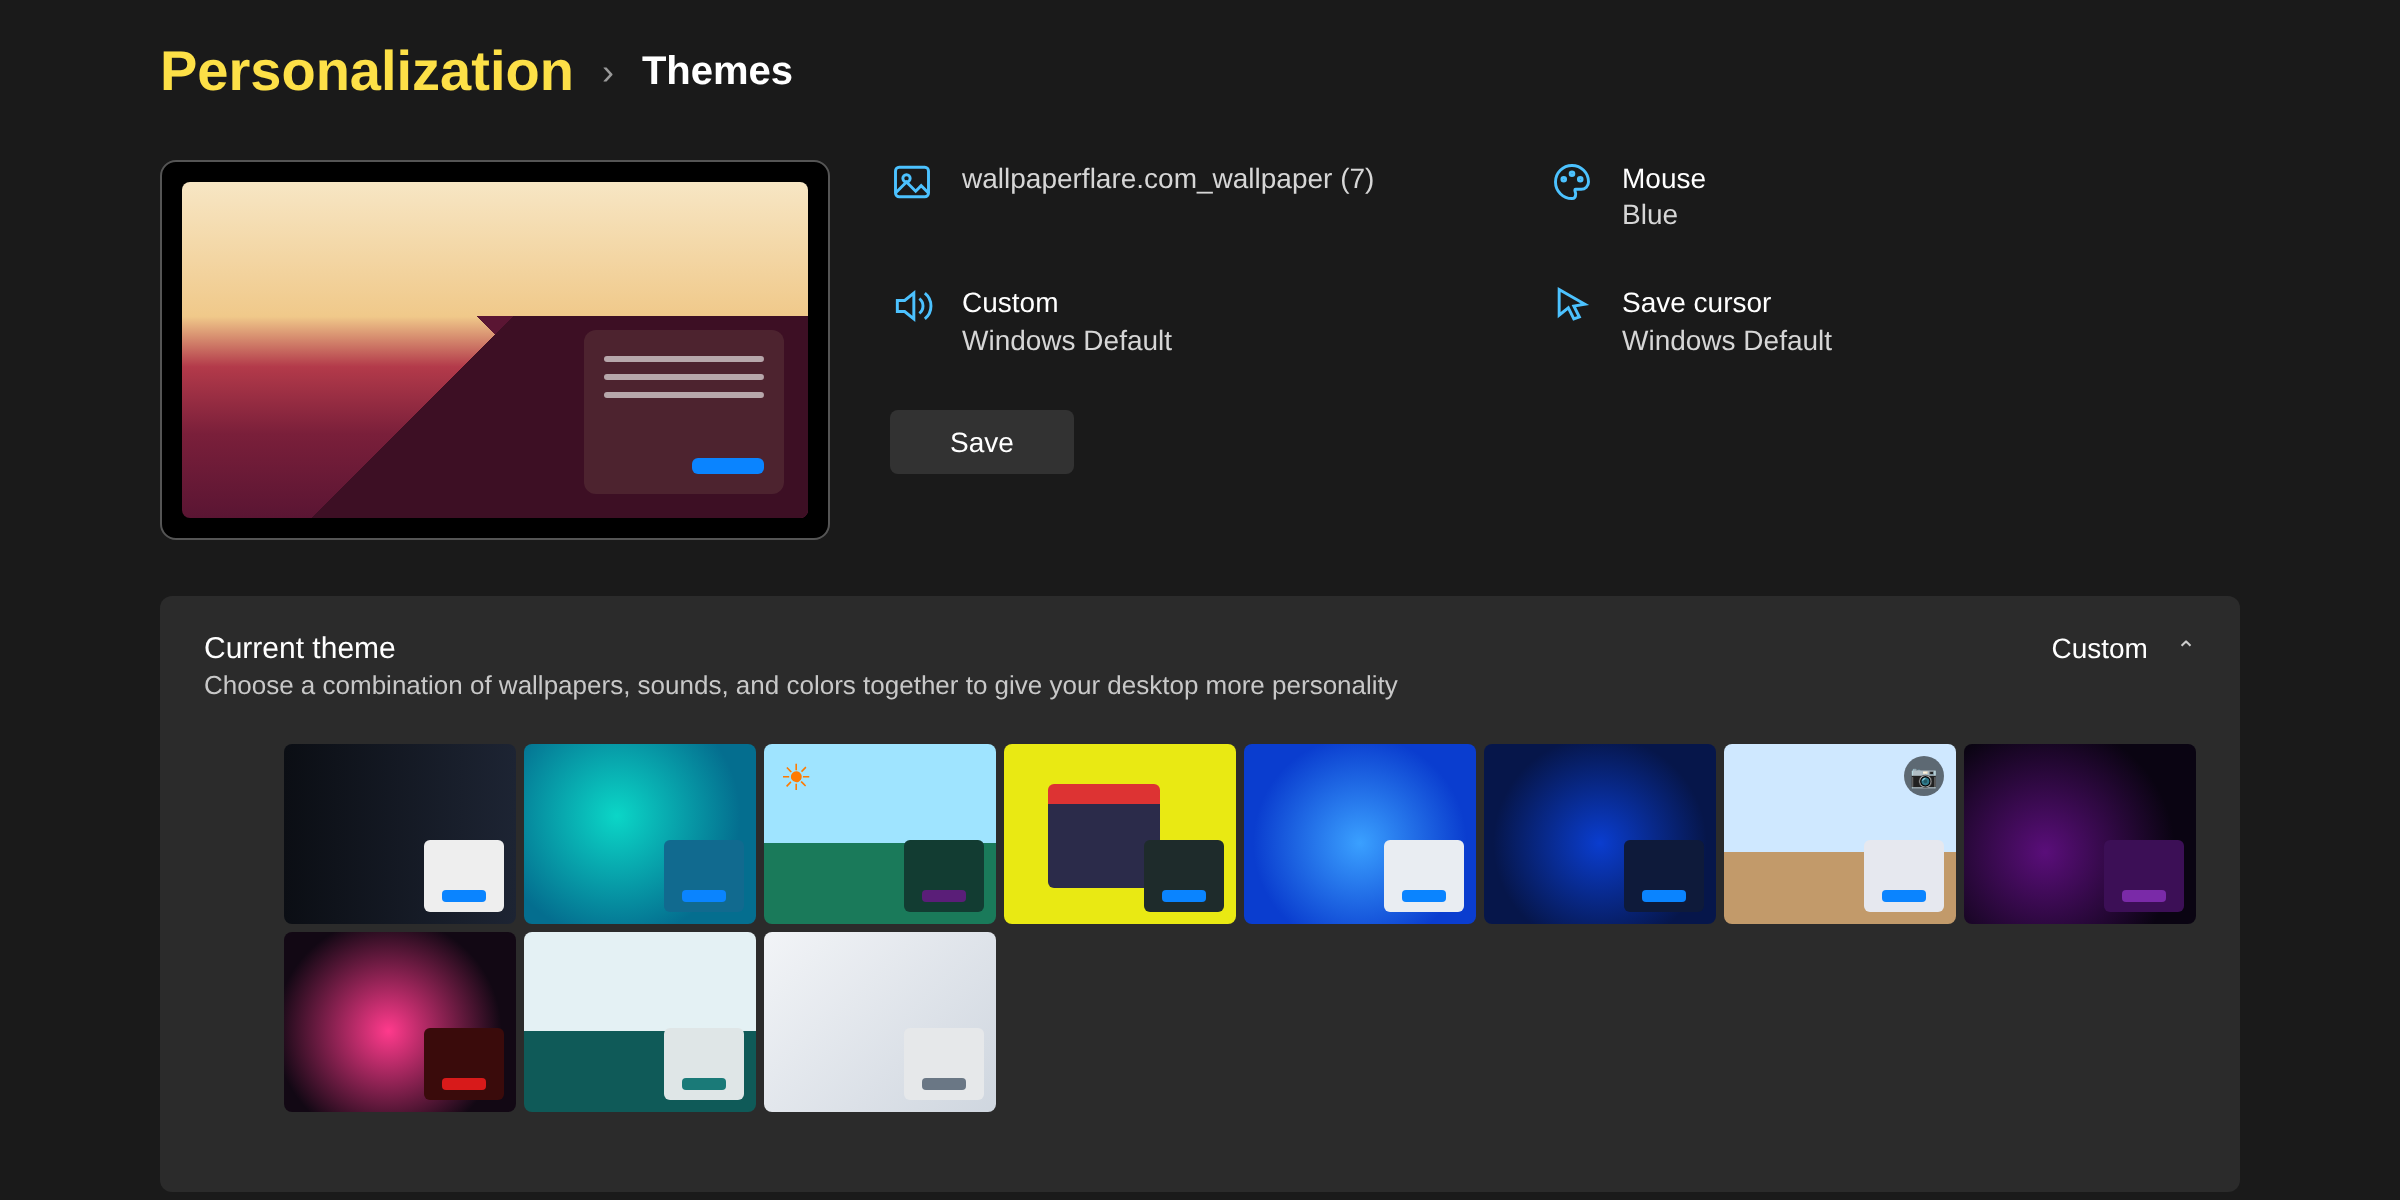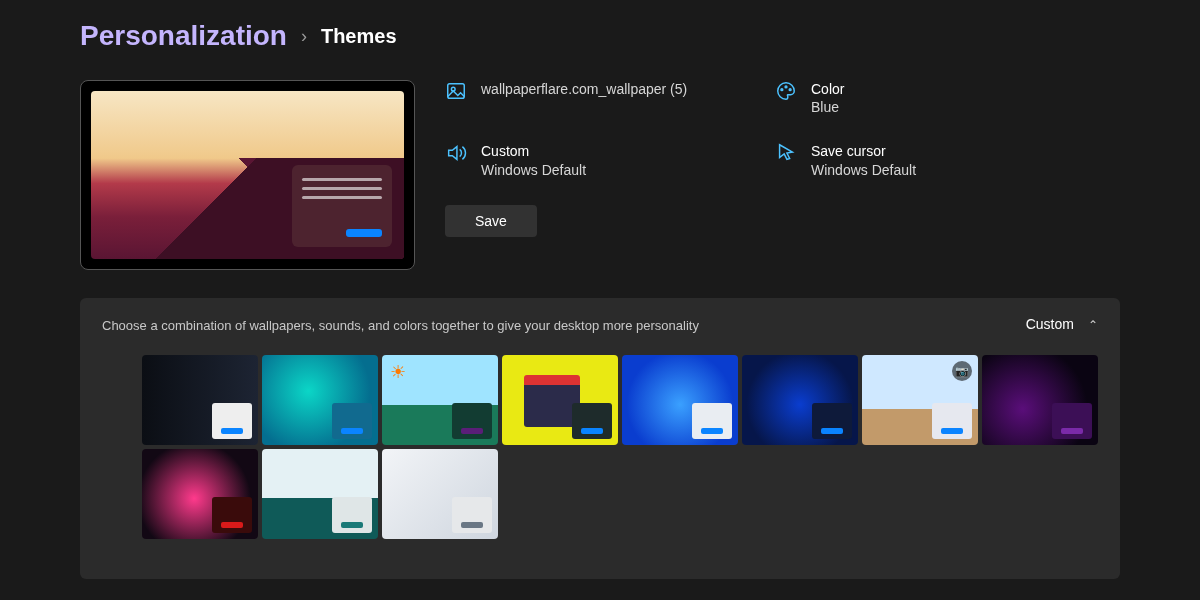--- a/index.html
+++ b/index.html
@@ -13,21 +13,21 @@
     padding: 20px 80px;
   }
 
   
   .breadcrumb {
     display: flex;
     align-items: center;
     gap: 14px;
     margin-bottom: 28px;
   }
-  .breadcrumb .parent { font-size: 28px; font-weight: 600; color: #c4b5fd; }
+  .breadcrumb .parent { font-size: 28px; font-weight: 600; color: #fde047; }
   .breadcrumb .chev   { font-size: 18px; color: #9a9a9a; }
   .breadcrumb .current{ font-size: 20px; font-weight: 600; color: #fff; }
 
   
   .top {
     display: flex;
     gap: 30px;
     margin-bottom: 28px;
   }
 
@@ -174,35 +174,35 @@
   <div class="props">
     <div class="prop">
       <span class="icon">
         <svg viewBox="0 0 24 24">
             <rect x="3" y="4" width="18" height="16" rx="2"></rect>
             <circle cx="9" cy="10" r="2"></circle>
             <path d="M3 18l6-6 5 5 3-3 4 4"></path>
           </svg>
       </span>
       <div>
-        <div class="value">wallpaperflare.com_wallpaper (5)</div>
+        <div class="value">wallpaperflare.com_wallpaper (7)</div>
       </div>
     </div>
 
     <div class="prop">
       <span class="icon">
         <svg viewBox="0 0 24 24">
             <path d="M12 3a9 9 0 1 0 0 18c2 0 2-1.5 2-2.5S13 16 14 16h3a4 4 0 0 0 4-4 9 9 0 0 0-9-9Z"></path>
             <circle cx="7.5" cy="10.5" r="1"></circle>
             <circle cx="12" cy="7.5" r="1"></circle>
             <circle cx="16.5" cy="10.5" r="1"></circle>
           </svg>
       </span>
       <div>
-        <div class="title">Color</div>
+        <div class="title">Mouse</div>
         <div class="value">Blue</div>
       </div>
     </div>
 
     <div class="prop">
       <span class="icon">
         <svg viewBox="0 0 24 24">
             <path d="M4 9v6h4l5 4V5L8 9H4z"></path>
             <path d="M16 8a5 5 0 0 1 0 8"></path>
             <path d="M19 5a9 9 0 0 1 0 14"></path>
@@ -228,20 +228,21 @@
 
     <div class="save-row">
       <button class="save-btn">Save</button>
     </div>
   </div>
 </div>
 
 <div class="card">
   <div class="card-header">
     <div>
+      <h3>Current theme</h3>
       <p>Choose a combination of wallpapers, sounds, and colors together to give your desktop more personality</p>
     </div>
     <div class="card-status">
       <span>Custom</span>
       <span class="chev-up">⌃</span>
     </div>
   </div>
 
   <div class="themes-grid">
       <div class="theme-tile">

